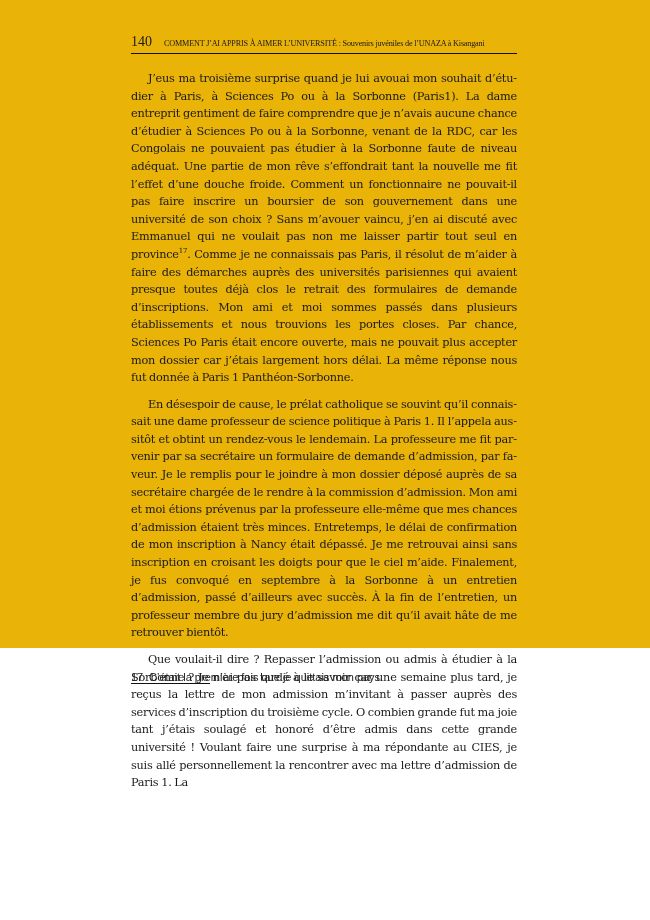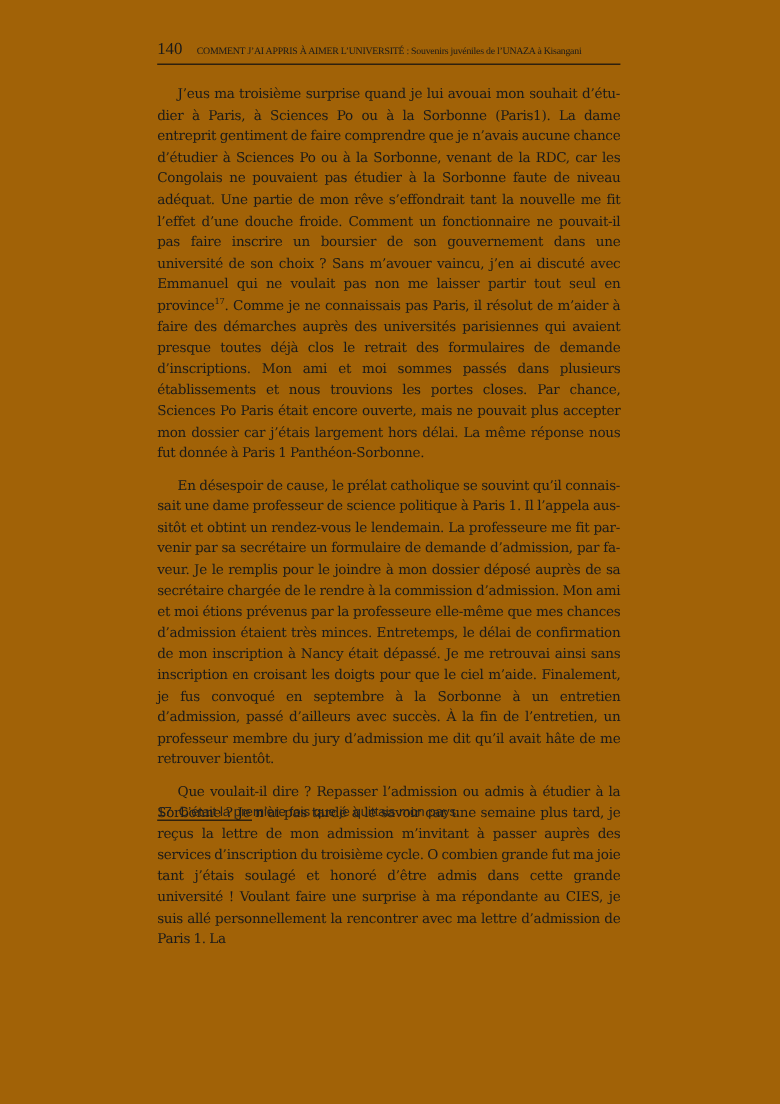--- a/index.html
+++ b/index.html
@@ -1,17 +1,17 @@
 <!DOCTYPE html>
 <html><head>
   <meta charset="utf-8">
   <style>
     html, body { margin: 0; padding: 0; background: #ffffff; }
     body { width: 650px; height: 920px; position: relative; overflow: hidden; }
-    .page { position: absolute; left: 0; top: 0; width: 650px; height: 920px; background: #a16207; color: #1a1a1a; }
+    .page { position: absolute; left: 0; top: 0; width: 650px; height: 648px; background: #eab308; color: #1a1a1a; }
     .running-head {
       position: absolute; left: 131px; top: 34px; width: 386px;
       font-family: "Liberation Serif", serif;
       white-space: nowrap;
       display: flex; align-items: baseline;
     }
     .page-number { font-size: 14px; margin-right: 12px; }
     .head-title { font-size: 8.2px; letter-spacing: -0.2px; }
     .head-rule { position: absolute; left: 131px; top: 53px; width: 386px; height: 1.2px; background: #111; }
     .body-text {

